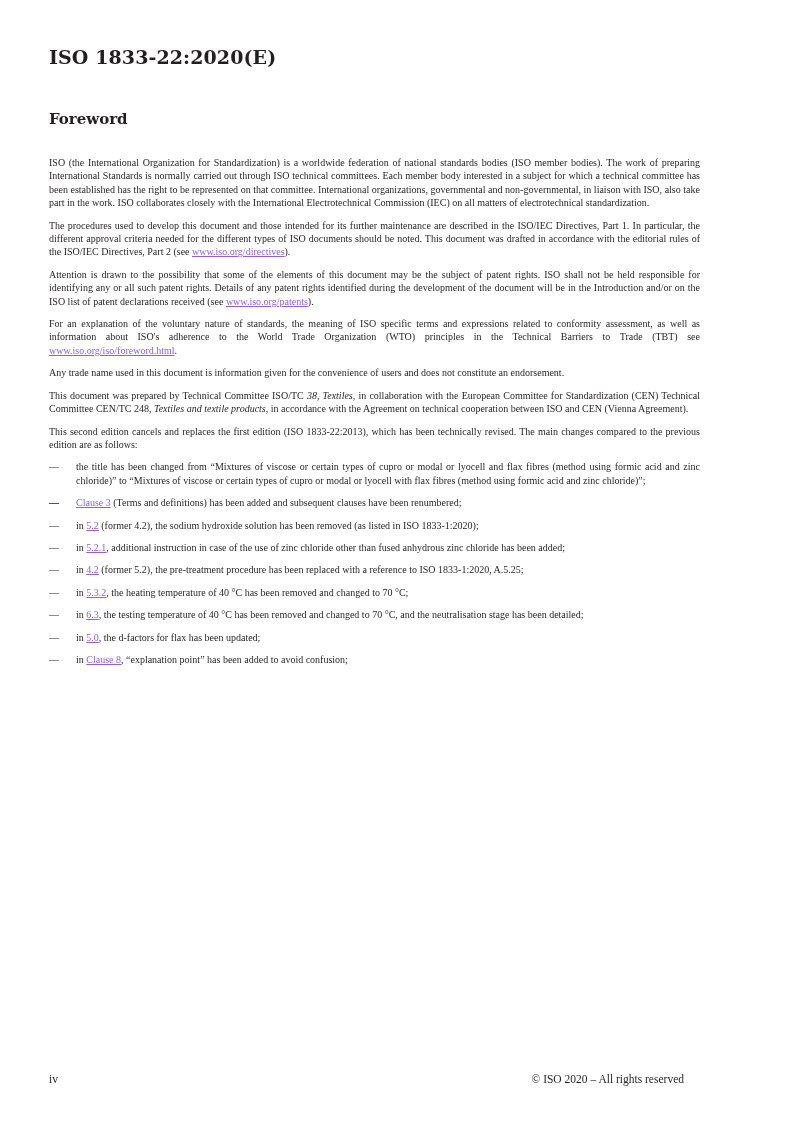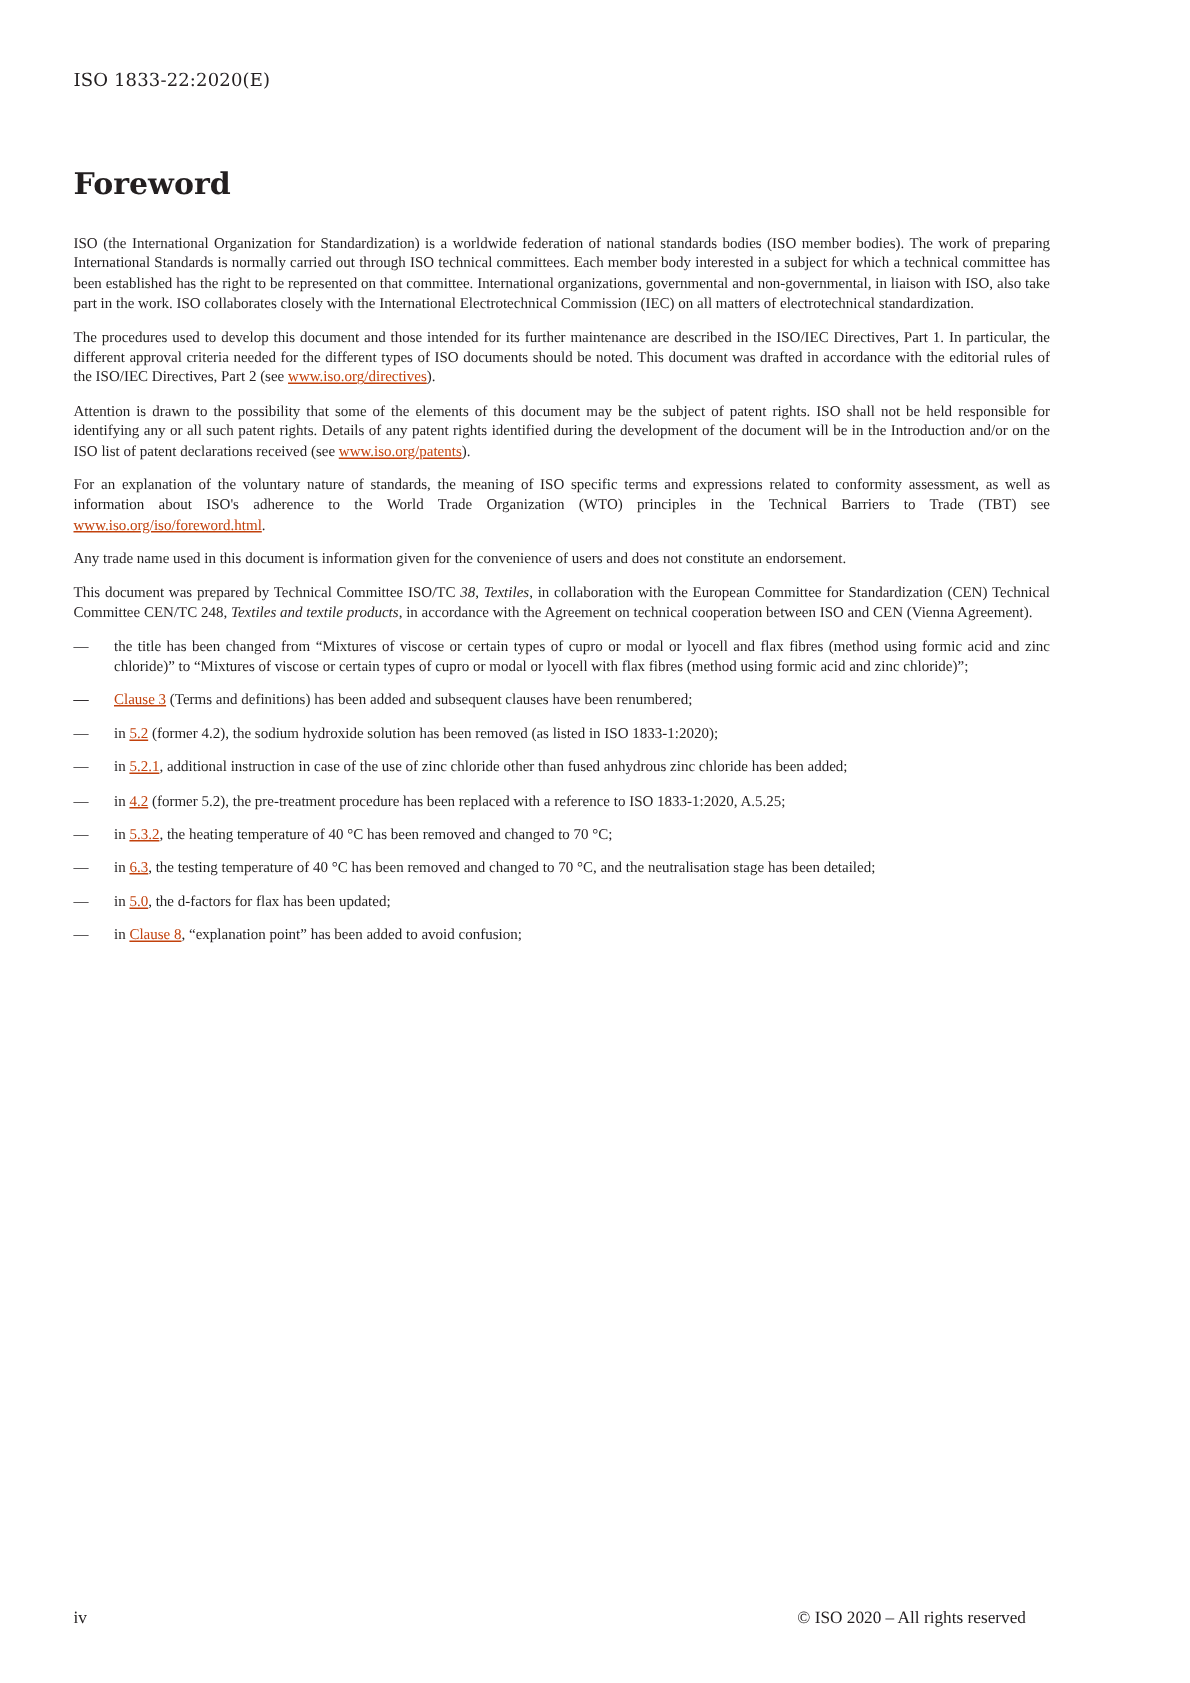--- a/index.html
+++ b/index.html
@@ -1,24 +1,24 @@
 <!DOCTYPE html>
 <html><head>
 <meta charset="utf-8">
 <style>
   html, body { margin: 0; padding: 0; background: #ffffff; }
   body { width: 793px; height: 1122px; position: relative; overflow: hidden;
          font-family: "DejaVu Serif", "Liberation Serif", serif; color: #231f20; }
   .page { position: absolute; left: 49px; top: 0; width: 651px; }
-  .hdr { position: absolute; top: 46px; left: 0; font-weight: normal; font-size: 12px; letter-spacing: 0.1px; }
-  .title { position: absolute; top: 110px; left: 0; font-weight: bold; font-size: 20px; margin: 0; }
+  .hdr { position: absolute; top: 46px; left: 0; font-weight: bold; font-size: 19px; letter-spacing: 0.1px; }
+  .title { position: absolute; top: 110px; left: 0; font-weight: bold; font-size: 15px; margin: 0; }
   .body { position: absolute; top: 156px; left: 0; width: 651px;
           font-family: "Liberation Serif", serif; font-size: 10px; line-height: 13.4px; text-align: justify; }
   .body p { margin: 0 0 9px 0; }
-  a { color: #c2410c; text-decoration: underline; }
+  a { color: #8b5cf6; text-decoration: underline; }
   ul.changes { list-style: none; margin: 0; padding: 0; }
   ul.changes li { position: relative; padding-left: 27px; margin: 0 0 9px 0; }
   ul.changes li .dash { position: absolute; left: 0; top: 0; }
   .footer { position: absolute; top: 1073px; left: 49px; width: 651px; font-family: "Liberation Serif", serif; font-size: 11.5px; }
   .footer .pg { position: absolute; left: 0; }
   .footer .copy { position: absolute; right: 16px; margin-left: 26px; }
 </style>
 </head>
 <body>
 
@@ -32,20 +32,21 @@
     <p><span>The procedures used to develop this document and those intended for its further maintenance are described in the ISO/IEC Directives, Part 1. In particular, the different approval criteria needed for the different types of ISO documents should be noted. This document was drafted in accordance with the editorial rules of the ISO/IEC Directives, Part 2 (see </span><a href="#">www.iso.org/directives</a><span>).</span></p>
 
     <p><span>Attention is drawn to the possibility that some of the elements of this document may be the subject of patent rights. ISO shall not be held responsible for identifying any or all such patent rights. Details of any patent rights identified during the development of the document will be in the Introduction and/or on the ISO list of patent declarations received (see </span><a href="#">www.iso.org/patents</a><span>).</span></p>
 
     <p><span>For an explanation of the voluntary nature of standards, the meaning of ISO specific terms and expressions related to conformity assessment, as well as information about ISO's adherence to the World Trade Organization (WTO) principles in the Technical Barriers to Trade (TBT) see </span><a href="#">www.iso.org/iso/foreword.html</a><span>.</span></p>
 
     <p>Any trade name used in this document is information given for the convenience of users and does not constitute an endorsement.</p>
 
     <p><span>This document was prepared by Technical Committee ISO/TC </span><i>38</i><span>, </span><i>Textiles</i><span>, in collaboration with the European Committee for Standardization (CEN) Technical Committee CEN/TC 248, </span><i>Textiles and textile products</i><span>, in accordance with the Agreement on technical cooperation between ISO and CEN (Vienna Agreement).</span></p>
 
+    <p>This second edition cancels and replaces the first edition (ISO 1833-22:2013), which has been technically revised. The main changes compared to the previous edition are as follows:</p>
 
     <ul class="changes">
       <li><span class="dash">—</span><span>the title has been changed from “Mixtures of viscose or certain types of cupro or modal or lyocell and flax fibres (method using formic acid and zinc chloride)” to “Mixtures of viscose or certain types of cupro or modal or lyocell with flax fibres (method using formic acid and zinc chloride)”;</span></li>
       <li><span class="dash">—</span></li>
       <li><span class="dash">—</span><a href="#">Clause 3</a><span> (Terms and definitions) has been added and subsequent clauses have been renumbered;</span></li>
       <li><span class="dash">—</span><span>in </span><a href="#">5.2</a><span> (former 4.2), the sodium hydroxide solution has been removed (as listed in ISO 1833-1:2020);</span></li>
       <li><span class="dash">—</span><span>in </span><a href="#">5.2.1</a><span>, additional instruction in case of the use of zinc chloride other than fused anhydrous zinc chloride has been added;</span></li>
       <li><span class="dash">—</span><span>in </span><a href="#">4.2</a><span> (former 5.2), the pre-treatment procedure has been replaced with a reference to ISO 1833-1:2020, A.5.25;</span></li>
       <li><span class="dash">—</span><span>in </span><a href="#">5.3.2</a><span>, the heating temperature of 40 °C has been removed and changed to 70 °C;</span></li>
       <li><span class="dash">—</span><span>in </span><a href="#">6.3</a><span>, the testing temperature of 40 °C has been removed and changed to 70 °C, and the neutralisation stage has been detailed;</span></li>

